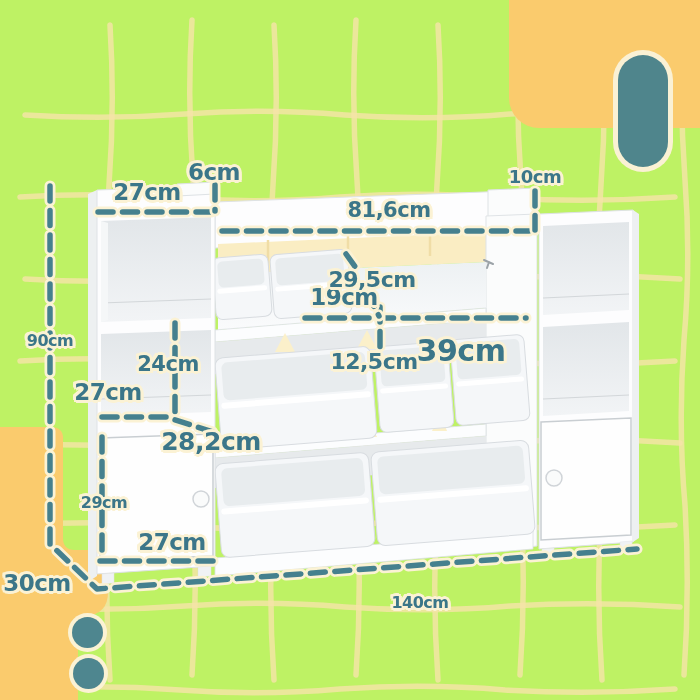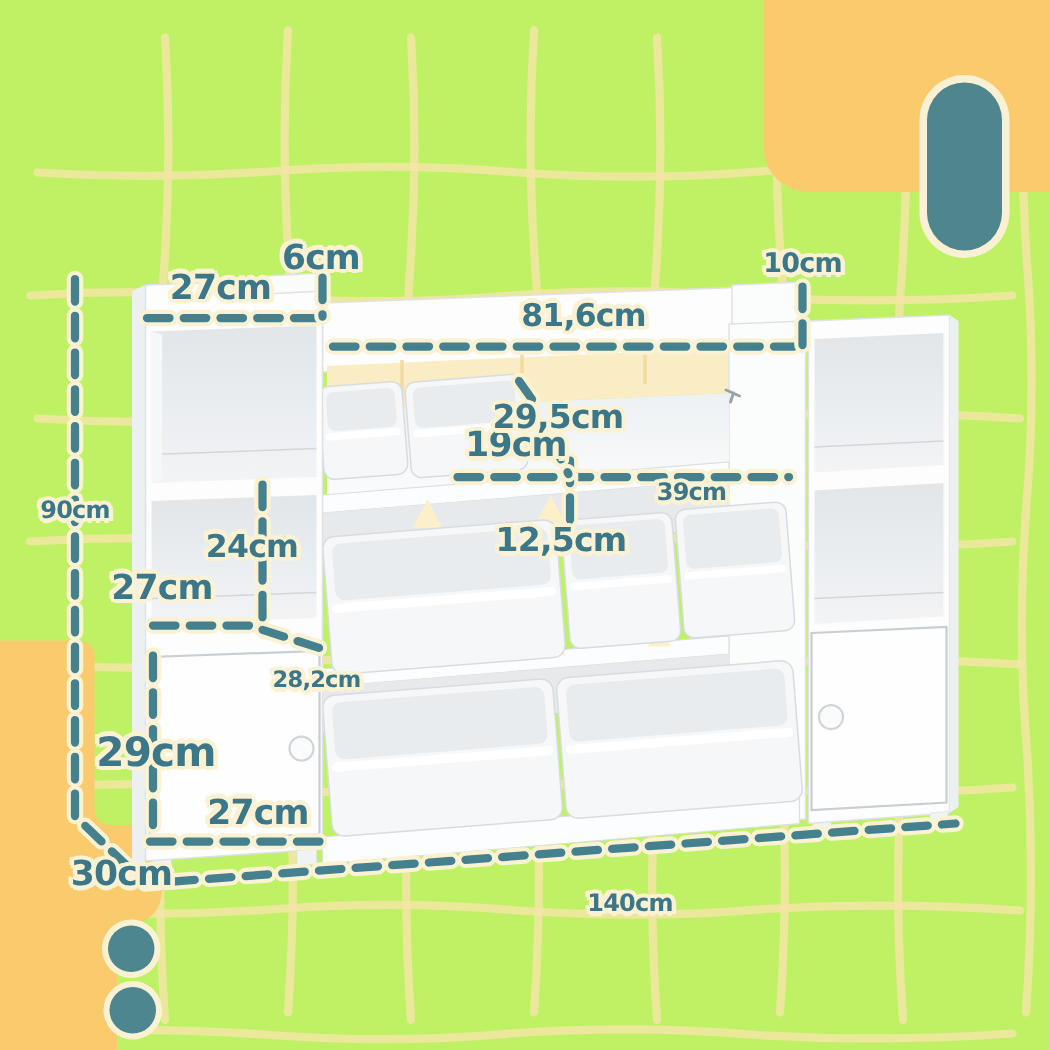--- a/index.html
+++ b/index.html
@@ -226,24 +226,24 @@
   </svg>
 
   <div id="labels">
       <span class="dim-label" style="left: 147px; top: 192px; font-size: 23px;">27cm</span>
       <span class="dim-label" style="left: 214px; top: 172px; font-size: 23px;">6cm</span>
       <span class="dim-label" style="left: 389px; top: 210px; font-size: 21px; text-align: right;">81,6cm</span>
       <span class="dim-label" style="left: 535px; top: 176px; font-size: 18px;">10cm</span>
       <span class="dim-label" style="left: 50px; top: 340px; font-size: 16px;">90cm</span>
       <span class="dim-label" style="left: 308px; top: 297px; font-size: 23px; margin-left: 36px;">19cm</span>
       <span class="dim-label" style="left: 372px; top: 279px; font-size: 22px;">29,5cm</span>
-      <span class="dim-label" style="left: 461px; top: 328px; font-size: 16px;">39cm</span>
+      <span class="dim-label" style="left: 461px; top: 350px; font-size: 30px;">39cm</span>
       <span class="dim-label" style="left: 168px; top: 364px; font-size: 21px;">24cm</span>
       <span class="dim-label" style="left: 374px; top: 361px; font-size: 22px; text-align: center;">12,5cm</span>
       <span class="dim-label" style="left: 108px; top: 392px; font-size: 23px;">27cm</span>
-      <span class="dim-label" style="left: 211px; top: 441px; font-size: 15px; margin-top: 12px;">28,2cm</span>
-      <span class="dim-label" style="left: 104px; top: 502px; font-size: 27px;">29cm</span>
+      <span class="dim-label" style="left: 211px; top: 441px; font-size: 25px;">28,2cm</span>
+      <span class="dim-label" style="left: 104px; top: 502px; font-size: 16px;">29cm</span>
       <span class="dim-label" style="left: 172px; top: 542px; font-size: 23px;">27cm</span>
-      <span class="dim-label" style="left: 37px; top: 583px; font-size: 23px; margin-left: 44px;">30cm</span>
+      <span class="dim-label" style="left: 37px; top: 583px; font-size: 23px;">30cm</span>
       <span class="dim-label" style="left: 420px; top: 602px; font-size: 16px;">140cm</span>
     </div>
 
 </div>
 
 </body></html>

